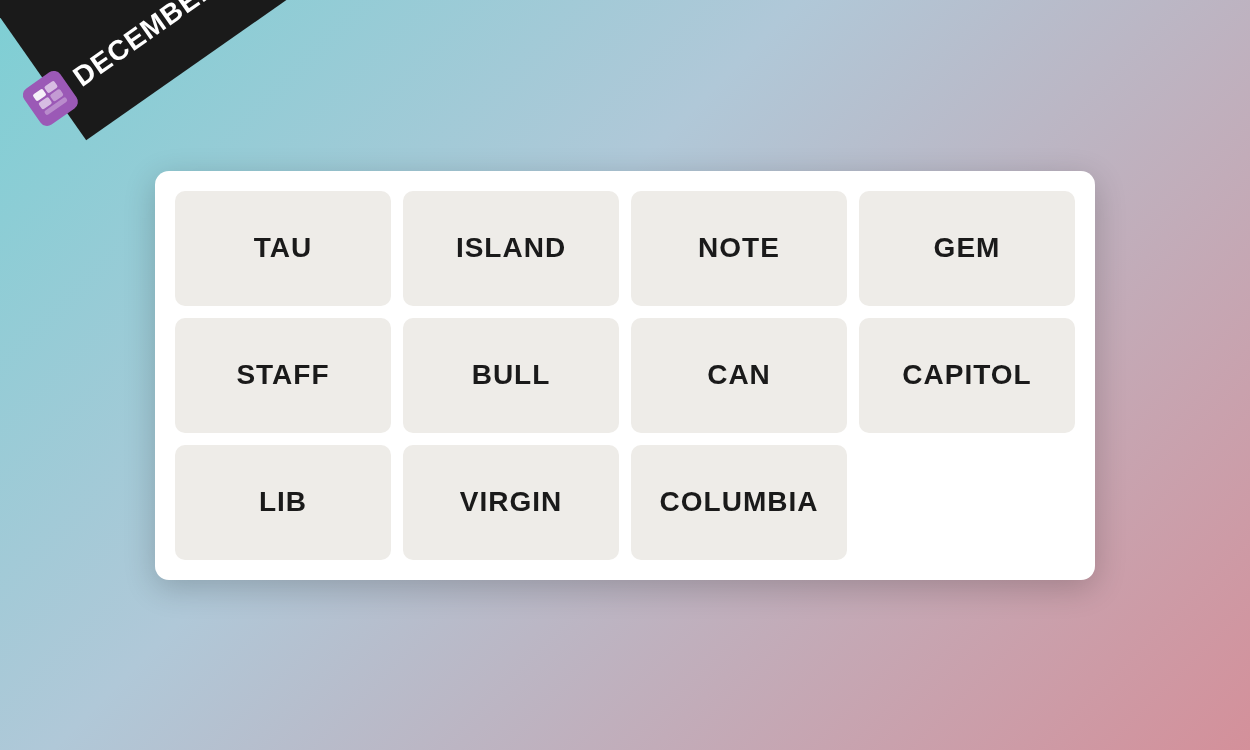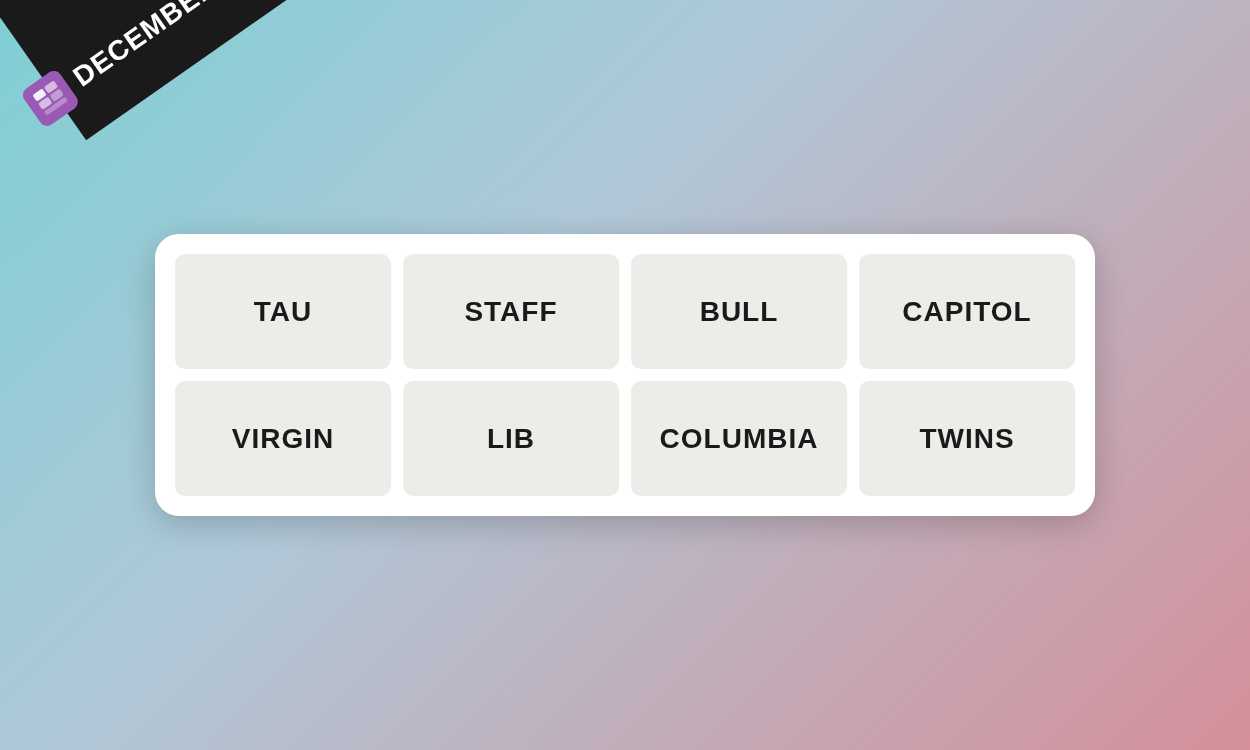--- a/index.html
+++ b/index.html
@@ -71,21 +71,21 @@
       color: white;
       font-size: 28px;
       font-weight: 900;
       letter-spacing: 1px;
       white-space: nowrap;
       text-transform: uppercase;
     }
 
     .game-board {
       background: white;
-      border-radius: 24px;
+      border-radius: 14px;
       padding: 20px;
       box-shadow: 0 8px 32px rgba(0,0,0,0.2);
       width: 940px;
       max-height: 680px;
     }
 
     .grid {
       display: grid;
       grid-template-columns: repeat(4, 1fr);
       gap: 12px;
@@ -129,34 +129,43 @@
     <span class="date-text">DECEMBER 6</span>
   </div>
 </div>
 
 <div class="game-board">
   <div class="grid" id="grid-container">
   <div class="word-tile">
         <span>TAU</span>
       </div>
       <div class="word-tile">
+        <span>ISLAND</span>
+      </div>
+      <div class="word-tile">
+        <span>NOTE</span>
+      </div>
+      <div class="word-tile">
+        <span>GEM</span>
+      </div>
+      <div class="word-tile">
         <span>STAFF</span>
       </div>
       <div class="word-tile">
         <span>BULL</span>
       </div>
       <div class="word-tile">
+        <span>CAN</span>
+      </div>
+      <div class="word-tile">
         <span>CAPITOL</span>
+      </div>
+      <div class="word-tile">
+        <span>LIB</span>
       </div>
       <div class="word-tile">
         <span>VIRGIN</span>
       </div>
       <div class="word-tile">
-        <span>LIB</span>
-      </div>
-      <div class="word-tile">
         <span>COLUMBIA</span>
-      </div>
-      <div class="word-tile">
-        <span>TWINS</span>
       </div>
     </div>
 </div>
 
 </body></html>

